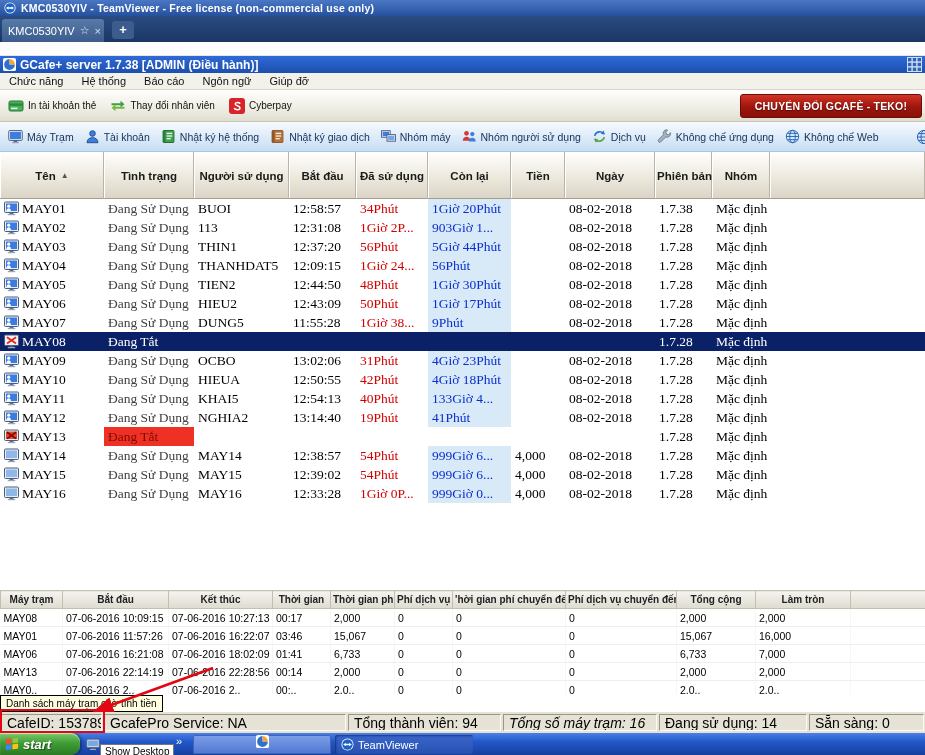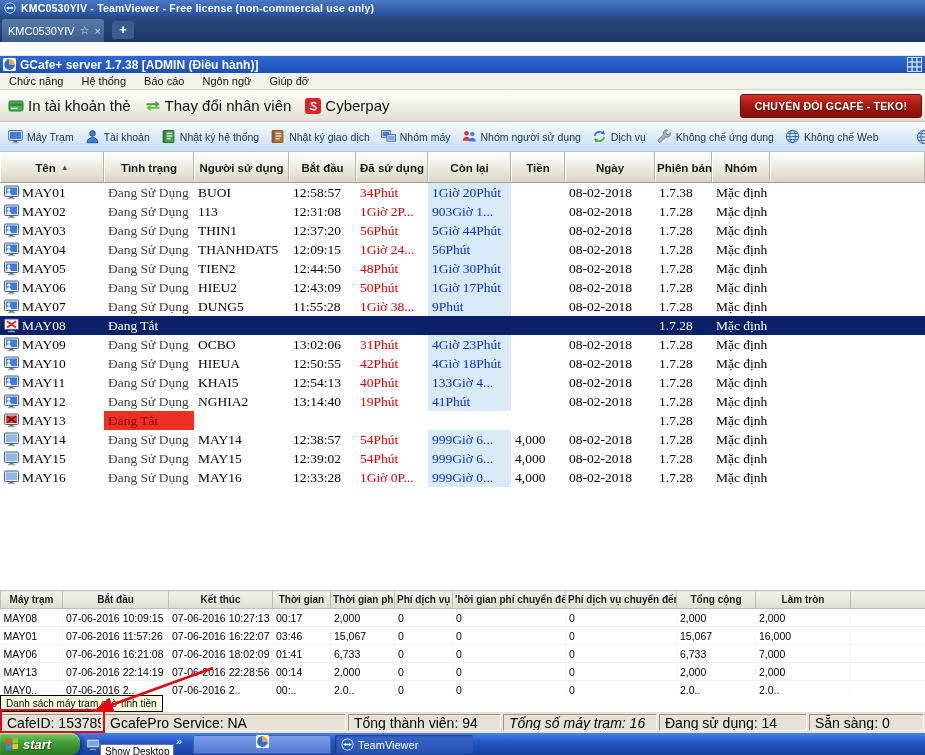--- a/index.html
+++ b/index.html
@@ -21,30 +21,30 @@
   .remote-strip{position:absolute;left:0;top:42px;width:100%;height:14px;background:#fdfdfd;border-bottom:1px solid #e6e6e6;box-sizing:border-box;}
 
   
   .gc-titlebar{position:absolute;left:0;top:56px;width:100%;height:17px;background:linear-gradient(#2f6ad8,#1c4fae);display:flex;align-items:center;gap:4px;padding-left:3px;box-sizing:border-box;}
   .gc-titlebar .ic{width:13px;height:13px;}
   .gc-title{color:#fff;font-size:12px;font-weight:bold;white-space:nowrap;}
   .gc-grip{position:absolute;right:3px;top:1px;width:15px !important;height:15px !important;}
   .menubar{position:absolute;left:0;top:73px;width:100%;height:17px;background:#f2f1ea;border-bottom:1px solid #d8d5c8;display:flex;align-items:center;box-sizing:border-box;}
   .menu-item{padding:0 9px;font-size:11px;color:#111;height:100%;display:flex;align-items:center;}
   .toolbar1{position:absolute;left:0;top:90px;width:100%;height:32px;background:linear-gradient(#fefefc,#eceadf 70%,#e0ddd0);border-bottom:1px solid #c9c5b6;display:flex;align-items:center;gap:14px;padding-left:8px;box-sizing:border-box;}
-  .tool-btn{display:flex;align-items:center;gap:4px;font-size:15px;color:#111;white-space:nowrap;}
+  .tool-btn{display:flex;align-items:center;gap:4px;font-size:10px;color:#111;white-space:nowrap;}
   .promo{position:absolute;right:3px;top:94px;width:182px;height:24px;background:linear-gradient(#d33425,#9c150c 55%,#8a100a);border:1px solid #6d0b06;border-radius:3px;color:#fff;font-size:10.5px;font-weight:bold;display:flex;align-items:center;justify-content:center;letter-spacing:.2px;text-shadow:0 1px 1px rgba(0,0,0,.5);z-index:5;box-sizing:border-box;}
   .toolbar2{position:absolute;left:0;top:122px;width:100%;height:30px;background:linear-gradient(#f6fafe,#d9e9f8 60%,#c7ddf2);border-bottom:1px solid #a9c4dd;display:flex;align-items:center;gap:7px;padding-left:6px;overflow:hidden;box-sizing:border-box;}
   .nav-tab{display:flex;align-items:center;gap:4px;font-size:10.5px;color:#14305a;padding:3px 2px;white-space:nowrap;}
   .nav-tab .ic{width:15px;height:15px;}
   .nav-tab-cut{position:absolute;right:-7px;top:7px;width:16px;height:16px;}
 
   
   .main-table{position:absolute;left:0;top:152px;width:925px;border-collapse:collapse;table-layout:fixed;background:#fff;}
-  .main-table th{height:23px;font-size:11.5px;font-weight:bold;color:#1a1a1a;background:linear-gradient(#ffffff,#ece8dc 55%,#d9d4c5);box-shadow:inset -1px 0 0 #b9b4a5,inset 0 -1px 0 #a39e8e,inset 1px 1px 0 #fff;white-space:nowrap;overflow:hidden;text-align:center;padding:4px 2px;}
+  .main-table th{height:23px;font-size:11.5px;font-weight:bold;color:#1a1a1a;background:linear-gradient(#ffffff,#ece8dc 55%,#d9d4c5);box-shadow:inset -1px 0 0 #b9b4a5,inset 0 -1px 0 #a39e8e,inset 1px 1px 0 #fff;white-space:nowrap;overflow:hidden;text-align:center;padding:12px 2px;}
   .main-table td{height:19px;line-height:19px;padding:0 4px;font-family:"Liberation Serif","DejaVu Serif",serif;font-size:13.5px;color:#000;white-space:nowrap;overflow:hidden;text-align:left;}
   .sort{font-size:8px;color:#555;margin-left:5px;vertical-align:2px;}
   td.c-status{color:#404040;}
   td.c-used{color:#d40000;}
   td.c-left{color:#0a2ecf;}
   td.c-left.fill{background:#d8eaf8;}
   tr.selected td{background:#0a2168;color:#fff;}
   tr.selected td.c-status,tr.selected td.c-used,tr.selected td.c-left{color:#fff;background:#0a2168;}
   tr.alert td.c-status{background:#ee3124;color:#7d0b00;}
   .name-wrap{display:flex;align-items:center;gap:3px;}

